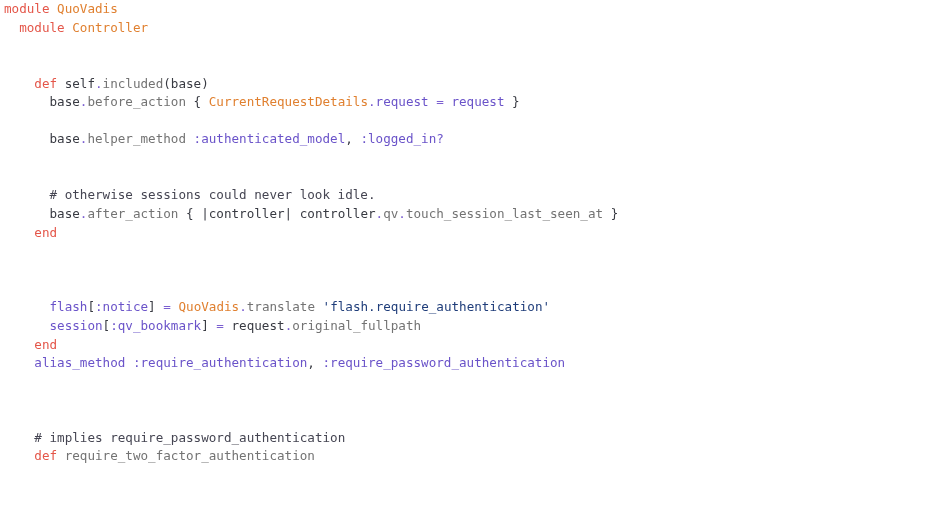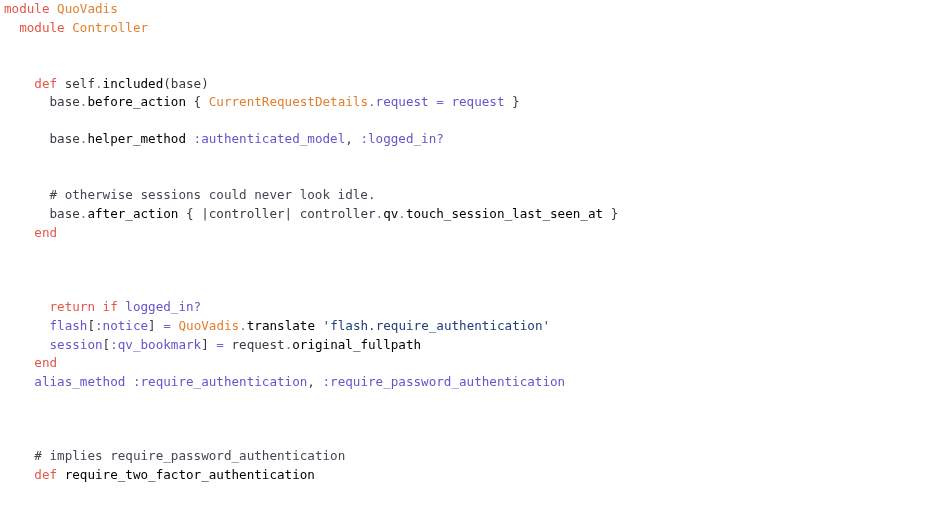--- a/index.html
+++ b/index.html
@@ -30,21 +30,21 @@
     letter-spacing: 0px;
     padding-left: 4px;
     color: #3b3b47;
   }
   .tok { white-space: pre; }
 
   
   .t-kw       { color: #e45649; }   
   .t-const    { color: #e08030; }   
   .t-plain    { color: #383a42; text-align: right; }   
-  .t-method   { color: #000000; }   
+  .t-method   { color: #737373; }   
   .t-sym      { color: #6a53c9; }   
   .t-punct    { color: #7b5fd1; }   
   .t-string   { color: #1f3d7a; }   
   .t-comment  { color: #454552; }   
 </style>
 </head>
 <body>
 
 <div id="code-view">
   <div id="code-lines">
@@ -57,21 +57,20 @@
       <div class="code-line">&nbsp;</div>
       <div class="code-line"><span class="tok t-plain">      </span><span class="tok t-plain">base</span><span class="tok t-punct">.</span><span class="tok t-method">helper_method</span><span class="tok t-plain"> </span><span class="tok t-sym">:authenticated_model</span><span class="tok t-plain">, </span><span class="tok t-sym">:logged_in?</span></div>
       <div class="code-line">&nbsp;</div>
       <div class="code-line"><span class="tok t-plain">      </span></div>
       <div class="code-line"><span class="tok t-plain">      </span><span class="tok t-comment"># otherwise sessions could never look idle.</span></div>
       <div class="code-line"><span class="tok t-plain">      </span><span class="tok t-plain">base</span><span class="tok t-punct">.</span><span class="tok t-method">after_action</span><span class="tok t-plain"> { |controller| controller</span><span class="tok t-punct">.</span><span class="tok t-method">qv</span><span class="tok t-punct">.</span><span class="tok t-method">touch_session_last_seen_at</span><span class="tok t-plain"> }</span></div>
       <div class="code-line"><span class="tok t-plain">    </span><span class="tok t-kw">end</span></div>
       <div class="code-line">&nbsp;</div>
       <div class="code-line">&nbsp;</div>
       <div class="code-line">&nbsp;</div>
-      <div class="code-line"><span class="tok t-plain">      </span><span class="tok t-kw">return</span><span class="tok t-plain"> </span><span class="tok t-kw">if</span><span class="tok t-plain"> </span><span class="tok t-sym">logged_in?</span></div>
       <div class="code-line"><span class="tok t-plain">      </span><span class="tok t-sym">flash</span><span class="tok t-plain">[</span><span class="tok t-sym">:notice</span><span class="tok t-plain">]</span><span class="tok t-plain"> </span><span class="tok t-punct">=</span><span class="tok t-plain"> </span><span class="tok t-const">QuoVadis</span><span class="tok t-punct">.</span><span class="tok t-method">translate</span><span class="tok t-plain"> </span><span class="tok t-string">'flash.require_authentication'</span></div>
       <div class="code-line"><span class="tok t-plain">      </span><span class="tok t-sym">session</span><span class="tok t-plain">[</span><span class="tok t-sym">:qv_bookmark</span><span class="tok t-plain">]</span><span class="tok t-plain"> </span><span class="tok t-punct">=</span><span class="tok t-plain"> request</span><span class="tok t-punct">.</span><span class="tok t-method">original_fullpath</span></div>
       <div class="code-line"><span class="tok t-plain">    </span><span class="tok t-kw">end</span></div>
       <div class="code-line"><span class="tok t-plain">    </span><span class="tok t-sym">alias_method</span><span class="tok t-plain"> </span><span class="tok t-sym">:require_authentication</span><span class="tok t-plain">, </span><span class="tok t-sym">:require_password_authentication</span></div>
       <div class="code-line">&nbsp;</div>
       <div class="code-line">&nbsp;</div>
       <div class="code-line">&nbsp;</div>
       <div class="code-line"><span class="tok t-plain">    </span><span class="tok t-comment"># implies require_password_authentication</span></div>
       <div class="code-line"><span class="tok t-plain">    </span><span class="tok t-kw">def</span><span class="tok t-plain"> </span><span class="tok t-method">require_two_factor_authentication</span></div>
     </div>

